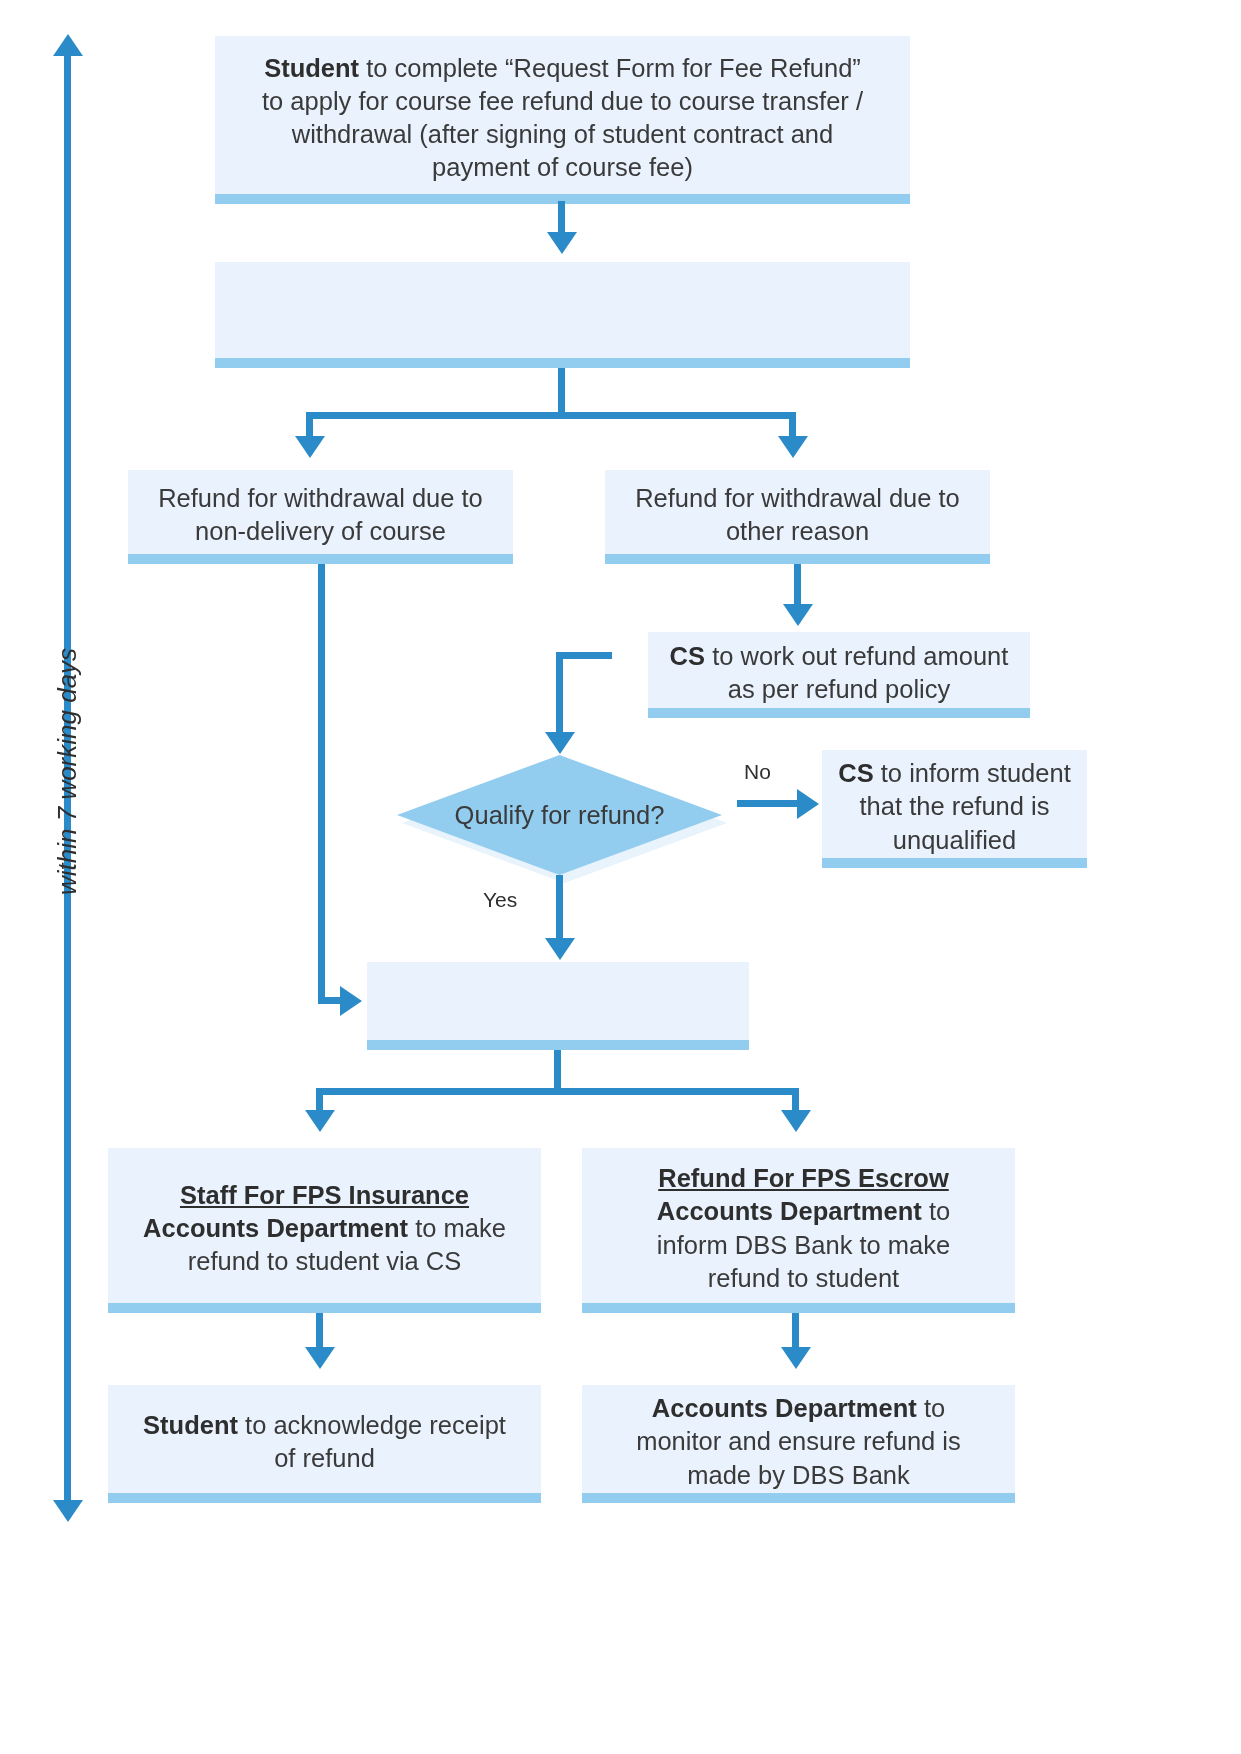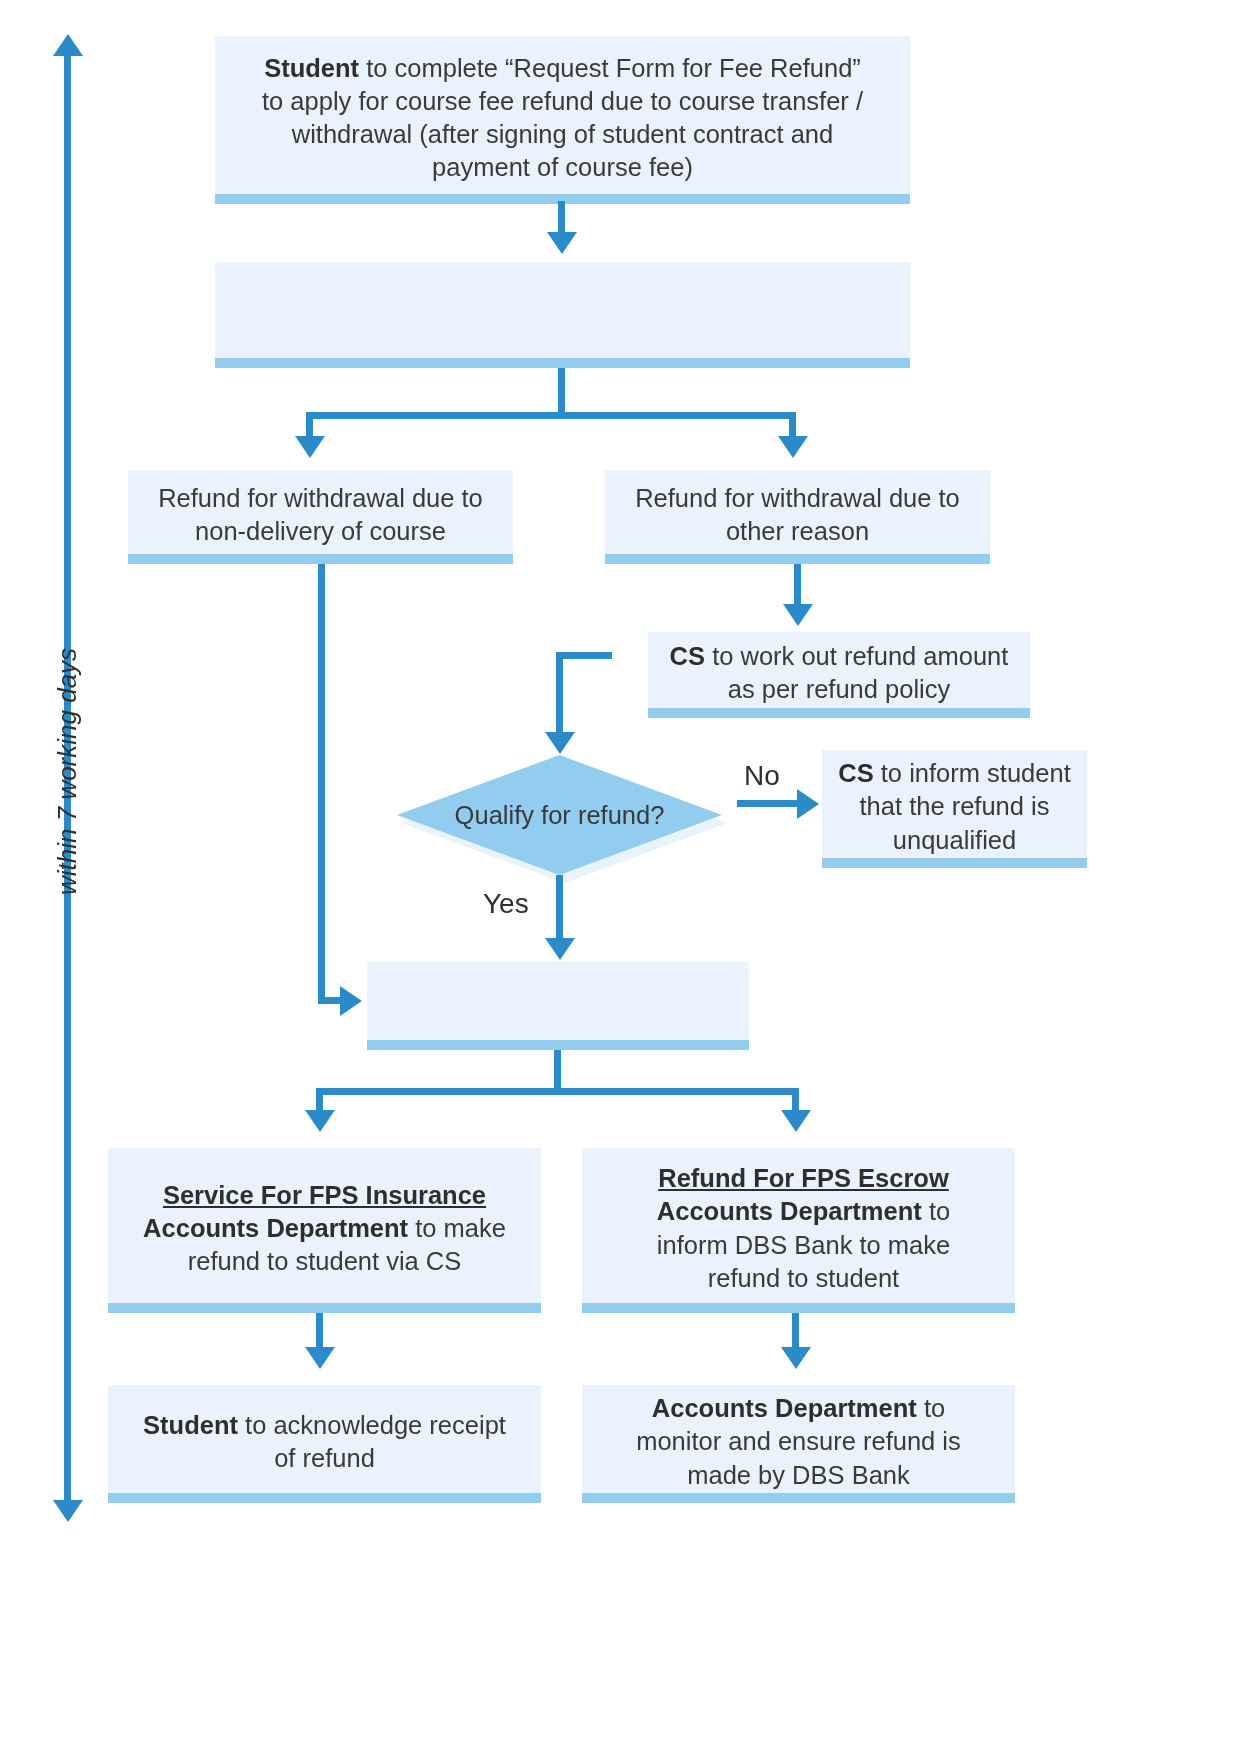--- a/index.html
+++ b/index.html
@@ -53,21 +53,21 @@
     border-left:15px solid transparent;border-right:15px solid transparent;
     border-top:22px solid #2b8bc9;}
   .arrow-r{position:absolute;width:0;height:0;
     border-top:15px solid transparent;border-bottom:15px solid transparent;
     border-left:22px solid #2b8bc9;}
   .arrow-u{position:absolute;width:0;height:0;
     border-left:15px solid transparent;border-right:15px solid transparent;
     border-bottom:22px solid #2b8bc9;}
 
   
-  .elabel{position:absolute;font-size:28px;color:#2e2e2e;font-weight:normal;}
+  .elabel{position:absolute;font-size:21px;color:#2e2e2e;font-weight:normal;}
 
   
   .tl-line{position:absolute;background:#2b8bc9;width:7px;}
   .tl-text{
     position:absolute;
     font-size:26px;font-style:italic;color:#2e2e2e;
     transform-origin:0 0;
     transform:rotate(-90deg);
     white-space:nowrap;
   }
@@ -166,21 +166,21 @@
 
   <div class="ln vln" style="left:554px;top:1050px;height:38px;"></div>
   <div class="ln hln" style="left:316px;top:1088px;width:483px;"></div>
   <div class="ln vln" style="left:316px;top:1088px;height:26px;"></div>
   <div class="arrow-d" style="left:304.5px;top:1110px;"></div>
   <div class="ln vln" style="left:792px;top:1088px;height:26px;"></div>
   <div class="arrow-d" style="left:780.5px;top:1110px;"></div>
 
   <div class="box" style="left:108px;top:1148px;width:433px;height:155px;">
     <span class="txt">
-      <u class="hdr">Service For FPS Insurance</u>
+      <u class="hdr">Staff For FPS Insurance</u>
       <span><b>Accounts Department</b> to make<br>refund to student via CS</span>
     </span>
     <span class="bar"></span>
   </div>
 
   <div class="box" style="left:582px;top:1148px;width:433px;height:155px;padding-left:24px;">
     <span class="txt">
       <u class="hdr">Refund For FPS Escrow</u>
       <span><b>Accounts Department</b> to<br>inform DBS Bank to make<br>refund to student</span>
     </span>

